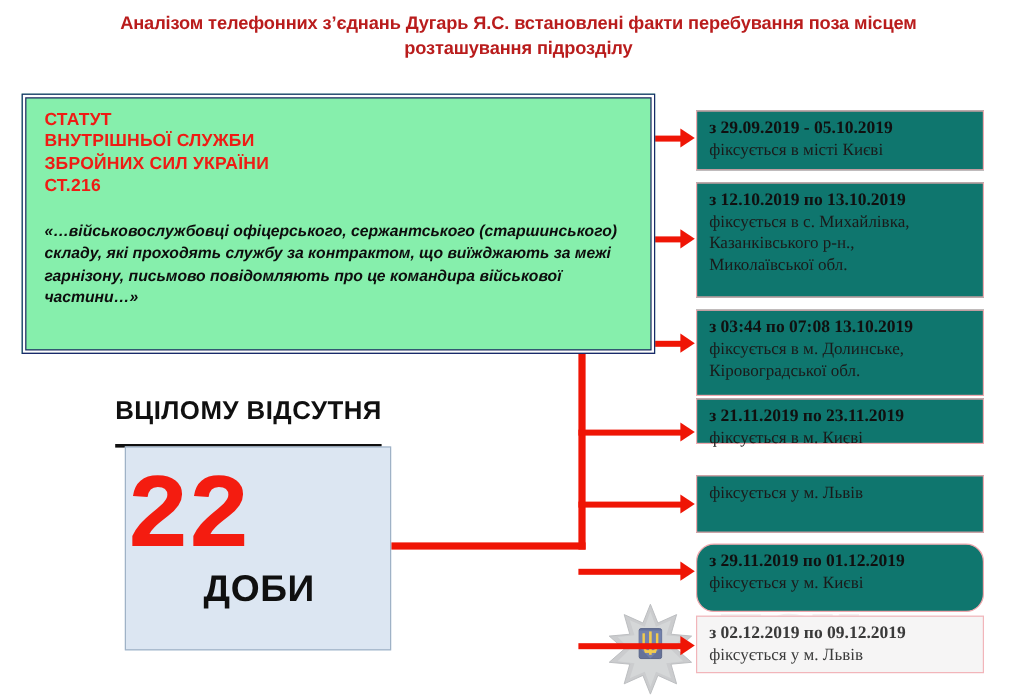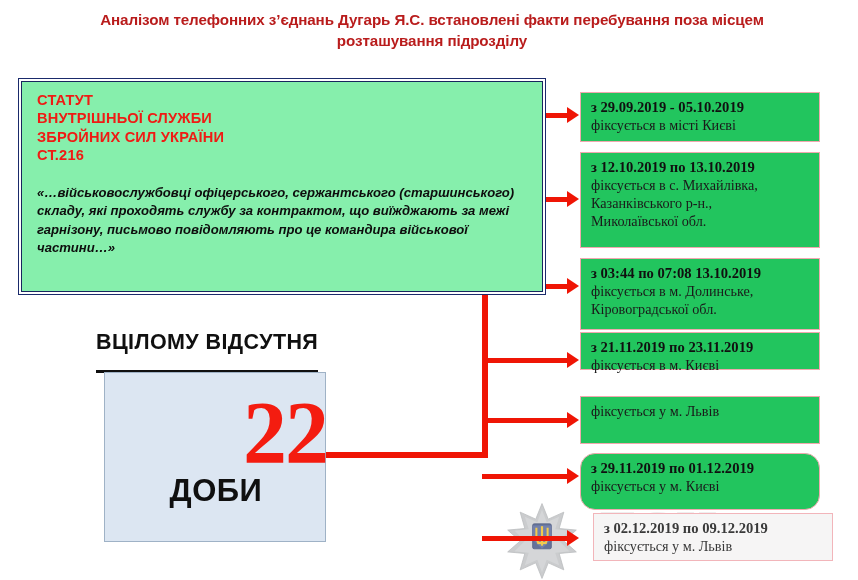--- a/index.html
+++ b/index.html
@@ -80,22 +80,22 @@
   
   .daysbox{
     position:absolute;left:104px;top:372px;width:222px;height:170px;
     background:#dce6f2;
     border:1px solid #9fb2c6;
     box-sizing:border-box;
     z-index:3;
   }
   .daysbox .num{
     position:absolute;left:0;top:18px;width:222px;
-    text-align:right;
-    font-family:Liberation Serif, serif;
+    text-align:left;
+    font-family:Liberation Mono, monospace;
     font-weight:bold;
     font-size:88px;
     line-height:84px;
     color:#f41c10;
     letter-spacing:-2px;
   }
   .daysbox .unit{
     position:absolute;left:0;top:100px;width:222px;
     text-align:center;
     font-family:"Liberation Sans",sans-serif;
@@ -114,21 +114,21 @@
     position:absolute;z-index:2;
     width:0;height:0;
     border-top:8px solid transparent;
     border-bottom:8px solid transparent;
     border-left:12px solid #ef1505;
   }
 
   
   .ebox{
     position:absolute;left:580px;width:240px;
-    background:#22c55e;
+    background:#0f766e;
     border:1px solid #f0a8ae;
     box-sizing:border-box;
     padding:5px 8px 6px 10px;
     z-index:3;
   }
   .ebox .d{
     font-family:"Liberation Serif",serif;
     font-weight:bold;
     font-size:14.6px;
     line-height:18px;
@@ -230,19 +230,19 @@
         <div class="p">фіксується у м. Львів</div>
       </div>
       <div class="branch" style="top: 474px; width: 87px;"></div>
       <div class="arrowhead" style="left: 567px; top: 468px;"></div>
       <div class="ebox" style="top: 453px; height: 57px; border-radius: 15px;">
         <div class="d">з 29.11.2019 по 01.12.2019</div>
         <div class="p">фіксується у м. Києві</div>
       </div>
       <div class="branch" style="top: 536px; width: 87px;"></div>
       <div class="arrowhead" style="left: 567px; top: 530px;"></div>
-      <div class="ebox faded" style="top: 513px; height: 48px; margin-left: 13px;">
+      <div class="ebox faded" style="top: 513px; height: 48px;">
         <div class="d">з 02.12.2019 по 09.12.2019</div>
         <div class="p">фіксується у м. Львів</div>
       </div>
     </div>
 
 </div>
 
 </body></html>

